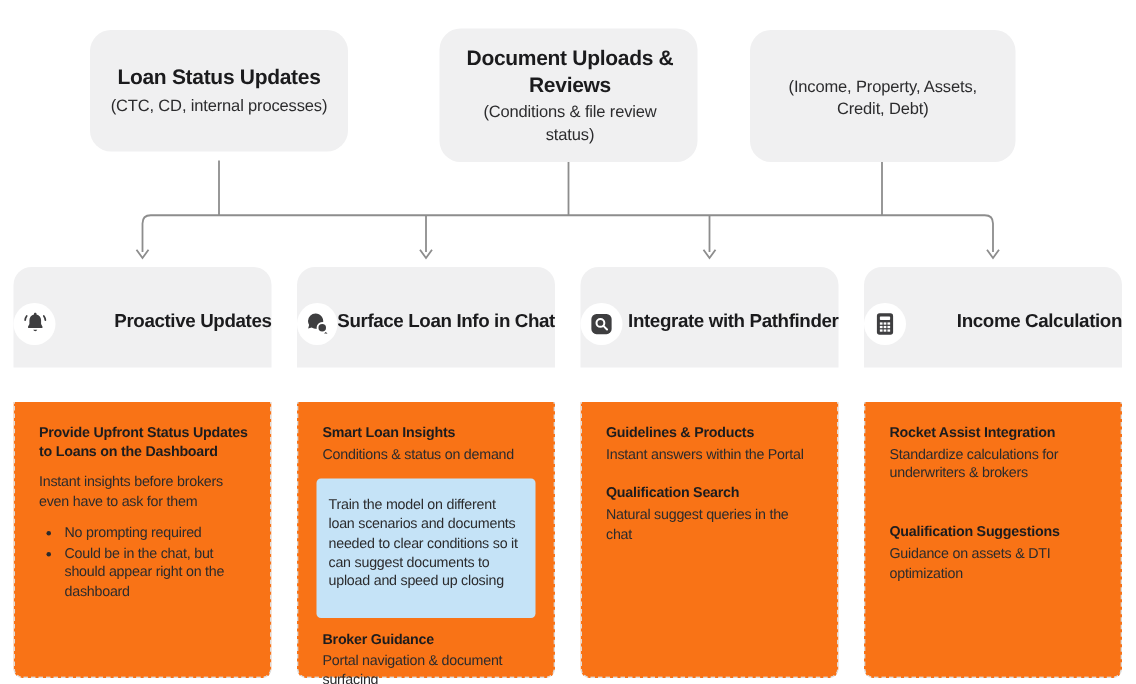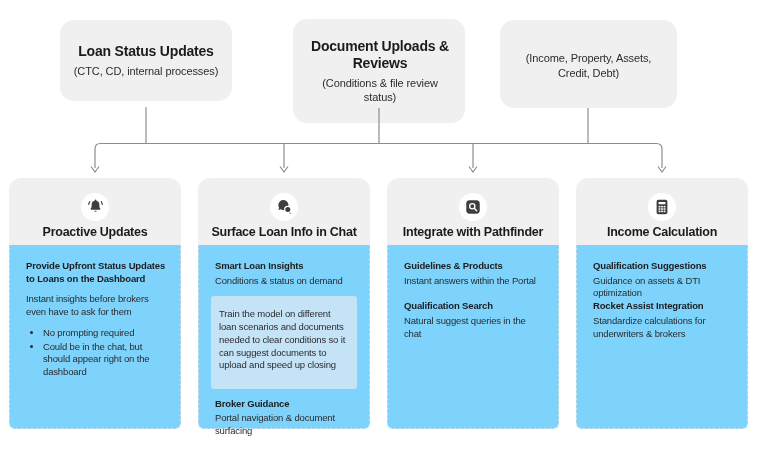--- a/index.html
+++ b/index.html
@@ -9,40 +9,40 @@
   }
   
   .top-box{
     position:absolute;background:#f0f0f1;border-radius:14px;
     display:flex;flex-direction:column;align-items:center;justify-content:center;
     text-align:center;padding:0 10px;box-sizing:border-box;
   }
   .top-box .t{font-size:14px;font-weight:bold;letter-spacing:-0.2px;line-height:1.25;color:#1b1b1d;}
   .top-box .s{font-size:11px;letter-spacing:-0.1px;line-height:1.3;color:#2c2c2e;margin-top:3px;}
   #tb1{left:60px;top:20px;width:172px;height:81px;}
-  #tb2{left:293px;top:19px;width:172px;height:104px;padding-left:12px;}
+  #tb2{left:293px;top:19px;width:172px;height:89px;padding-left:12px;}
   #tb3{left:500px;top:20px;width:177px;height:88px;}
   
   .connectors{position:absolute;left:0;top:0;width:757px;height:456px;pointer-events:none;}
   
   .col{position:absolute;top:178px;width:172px;}
   #col1{left:9px;} #col2{left:198px;} #col3{left:387px;} #col4{left:576px;}
   .col-header{
     height:67px;background:#f0f0f1;border-radius:12px 12px 0 0;
-    display:flex;flex-direction:column;align-items:center;justify-content:center;
+    display:flex;flex-direction:row;align-items:center;justify-content:space-between;
   }
   .icon-circle{
     width:28px;height:28px;border-radius:50%;background:#ffffff;margin-top:8px;
     display:flex;align-items:center;justify-content:center;
   }
   .col-title{font-size:12.5px;font-weight:bold;letter-spacing:-0.25px;margin-top:4px;color:#1b1b1d;white-space:nowrap;}
   .col-body{
-    height:184px;background:#7dd3fc;border:1px dashed #dcdcdc;border-top:none;
+    height:184px;background:#f97316;border:1px dashed #dcdcdc;border-top:none;
     border-radius:0 0 6px 6px;box-sizing:border-box;
-    padding:15px 12px 0 12px;font-size:9.5px;letter-spacing:-0.15px;line-height:1.34;color:#2b2b2d;
+    padding:15px 12px 0 12px;font-size:9.5px;letter-spacing:-0.15px;line-height:1.34;color:#2b2b2d;margin-top:23px;
   }
   .sec{padding-left:4px;padding-right:2px;}
   .sec .h{font-weight:bold;color:#1c1c1e;margin:0 0 2px 0;}
   .sec .p{margin:0;}
   .mb8{margin-bottom:8px;} .mb9{margin-bottom:9px;} .mb13{margin-bottom:13px;} .mb26{margin-bottom:26px;}
   ul.bullets{margin:0;padding:0 0 0 17px;}
   ul.bullets li{margin:0 0 1px 0;}
   .idea-box{
     background:#c5e3f7;border-radius:3px;padding:7px 8px;margin:0 0 9px 0;
   }
@@ -175,24 +175,24 @@
               <rect x="11.8" y="11.4" width="2" height="1.7"></rect>
             <rect x="6.2" y="14" width="2" height="1.7"></rect>
               <rect x="9" y="14" width="2" height="1.7"></rect>
               <rect x="11.8" y="14" width="2" height="1.7"></rect>
           </g>
         </svg>
       </div>
       <div class="col-title">Income Calculation</div>
     </div>
     <div class="col-body">
+      <div class="sec mb26">
+        <p class="h">Rocket Assist Integration</p>
+        <p class="p">Standardize calculations for underwriters &amp; brokers</p>
+      </div>
       <div class="sec">
         <p class="h">Qualification Suggestions</p>
         <p class="p">Guidance on assets &amp; DTI optimization</p>
-      </div>
-      <div class="sec mb26">
-        <p class="h">Rocket Assist Integration</p>
-        <p class="p">Standardize calculations for underwriters &amp; brokers</p>
       </div>
     </div>
   </div>
 
 </div>
 
 </body></html>

